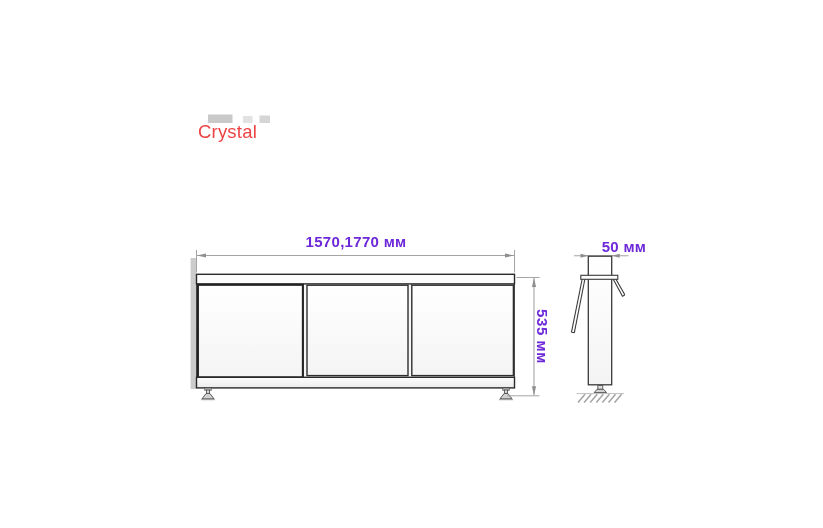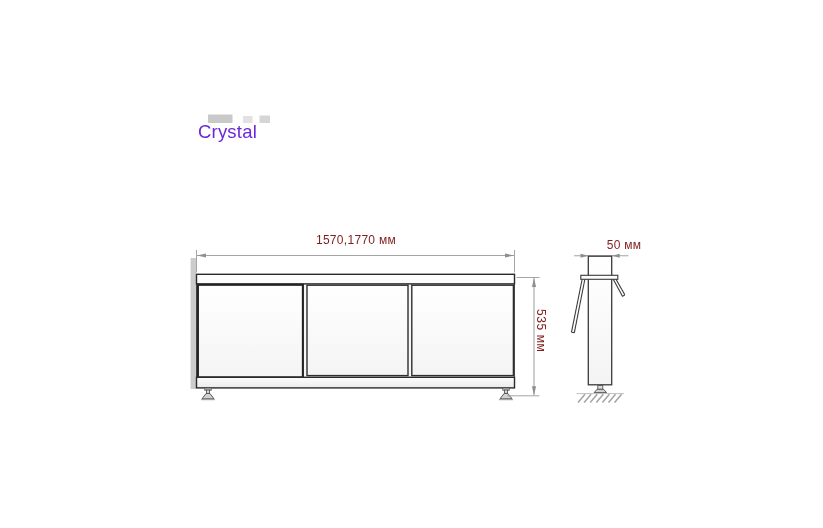--- a/index.html
+++ b/index.html
@@ -6,30 +6,31 @@
   #canvas {
     position:relative;
     width:823px; height:528px;
     background:#ffffff;
     overflow:hidden;
     font-family:"Liberation Sans", sans-serif;
   }
   #canvas svg { position:absolute; left:0; top:0; }
   .lbl {
     position:absolute;
-    font-size:12px;
-    color:#7f1d1d;
+    font-size:15px;
+    color:#6d28d9;
     letter-spacing:0.3px;
     white-space:nowrap;
+    font-weight:bold;
   }
   .title {
     position:absolute;
     left:198px; top:121px;
     font-size:18.5px;
-    color:#6d28d9;
+    color:#ef4444;
     letter-spacing:0.2px;
   }
   .lbl-width  { left:270px; top:233px; width:172px; text-align:center; }
   .lbl-depth  { left:592px; top:238px; width:64px;  text-align:center; }
   .lbl-height {
     left:534px; top:309px;
     writing-mode:vertical-rl;
     text-orientation:mixed;
     letter-spacing:0.6px;
   }

